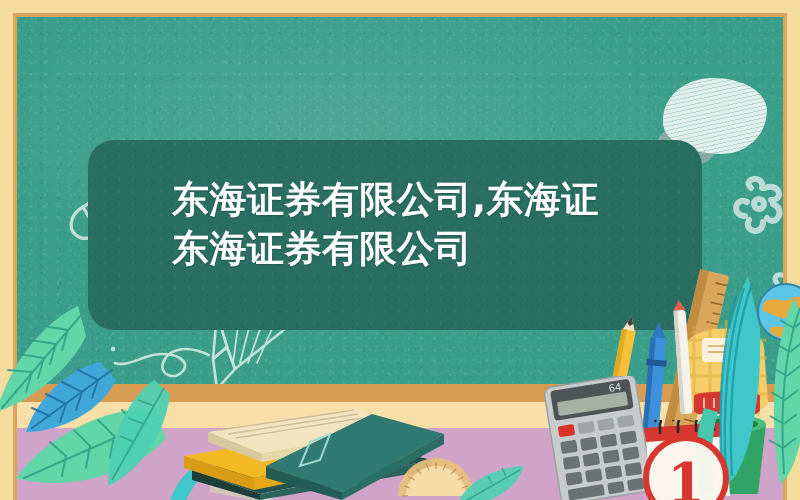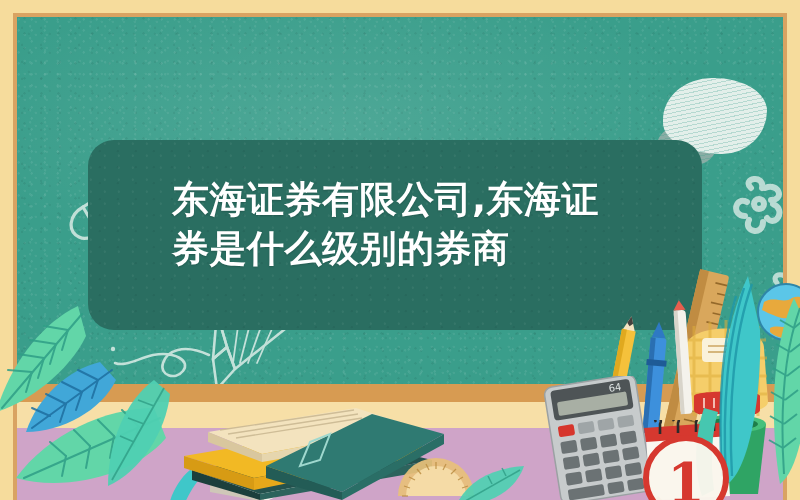--- a/index.html
+++ b/index.html
@@ -162,21 +162,21 @@
           <circle cx="25" cy="29" r="4"></circle>
         </g>
       </svg>
     </div>
 
     <div class="title-panel" style="left:71px;top:123px;">
       <div class="pn"></div>
     </div>
   </div>
 
-  <div class="title-text z7"><span>东海证券有限公司,东海证</span><br><span>券是什么级别的券商</span></div>
+  <div class="title-text z7"><span>东海证券有限公司,东海证</span><br><span>东海证券有限公司</span></div>
 
   <div class="leafwrap z4" style="left:-18px;top:300px;">
     <svg width="270" height="210" viewBox="0 0 270 210">
       <g stroke-linecap="round" stroke-linejoin="round">
 
         <path d="M96 6 C58 24 28 66 14 112 C42 104 86 74 104 36 Z" fill="#62D6A8"></path>
         <g stroke="#2F9E86" stroke-width="2" fill="none" opacity=".85">
           <path d="M100 14 L20 108"></path>
           <path d="M86 30 L62 26"></path>
             <path d="M74 44 L48 40"></path>

